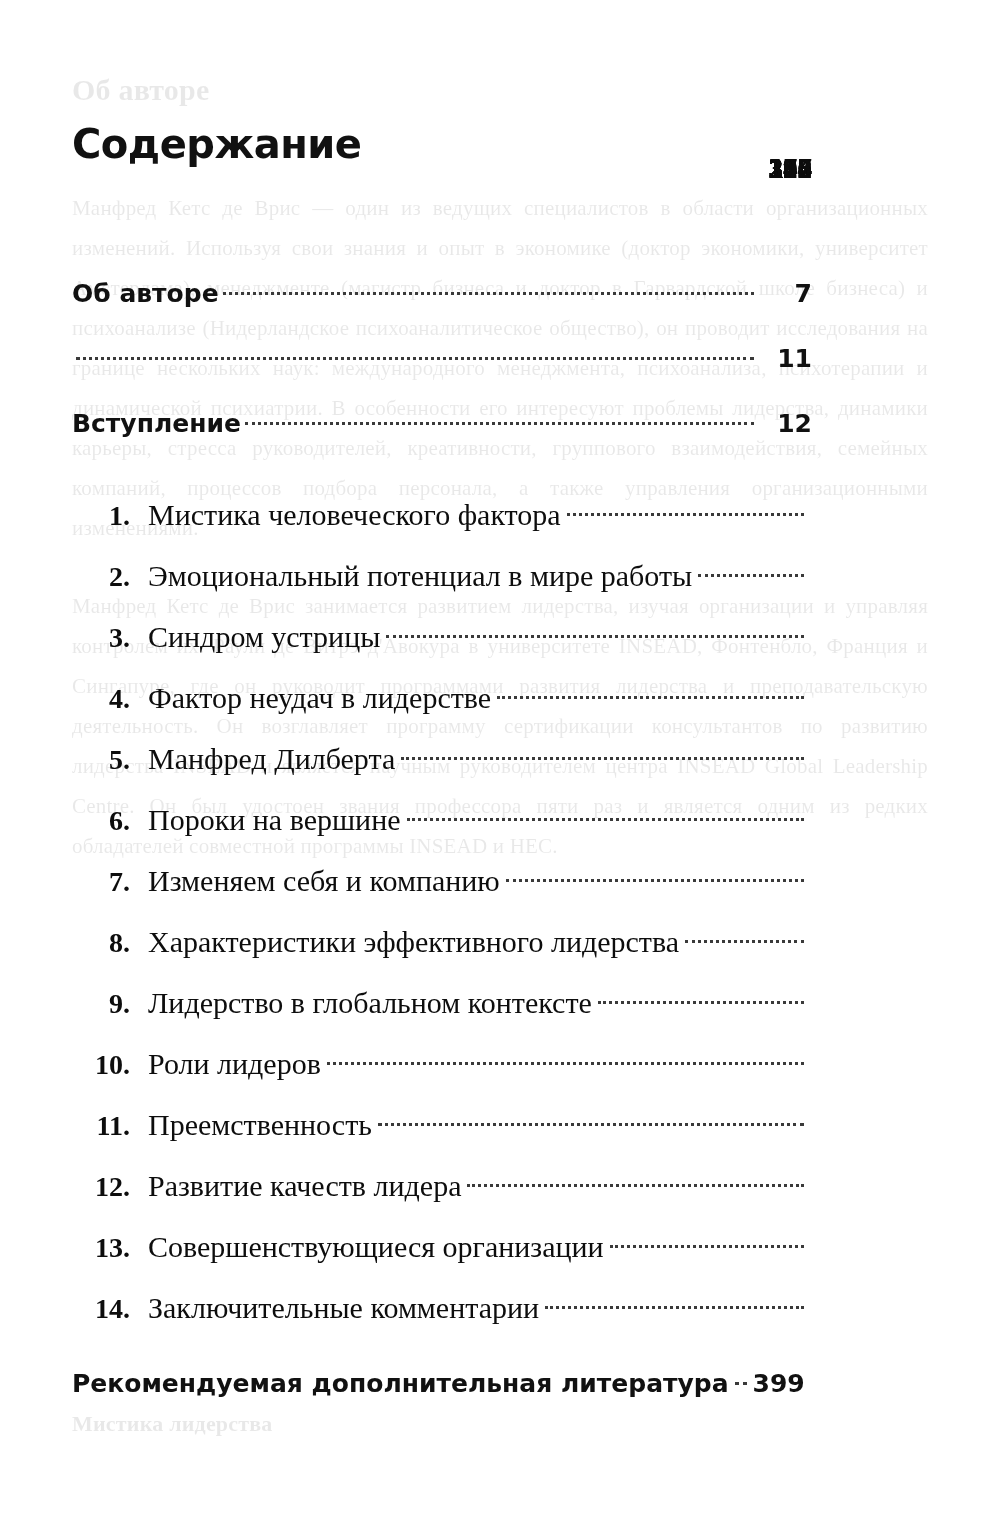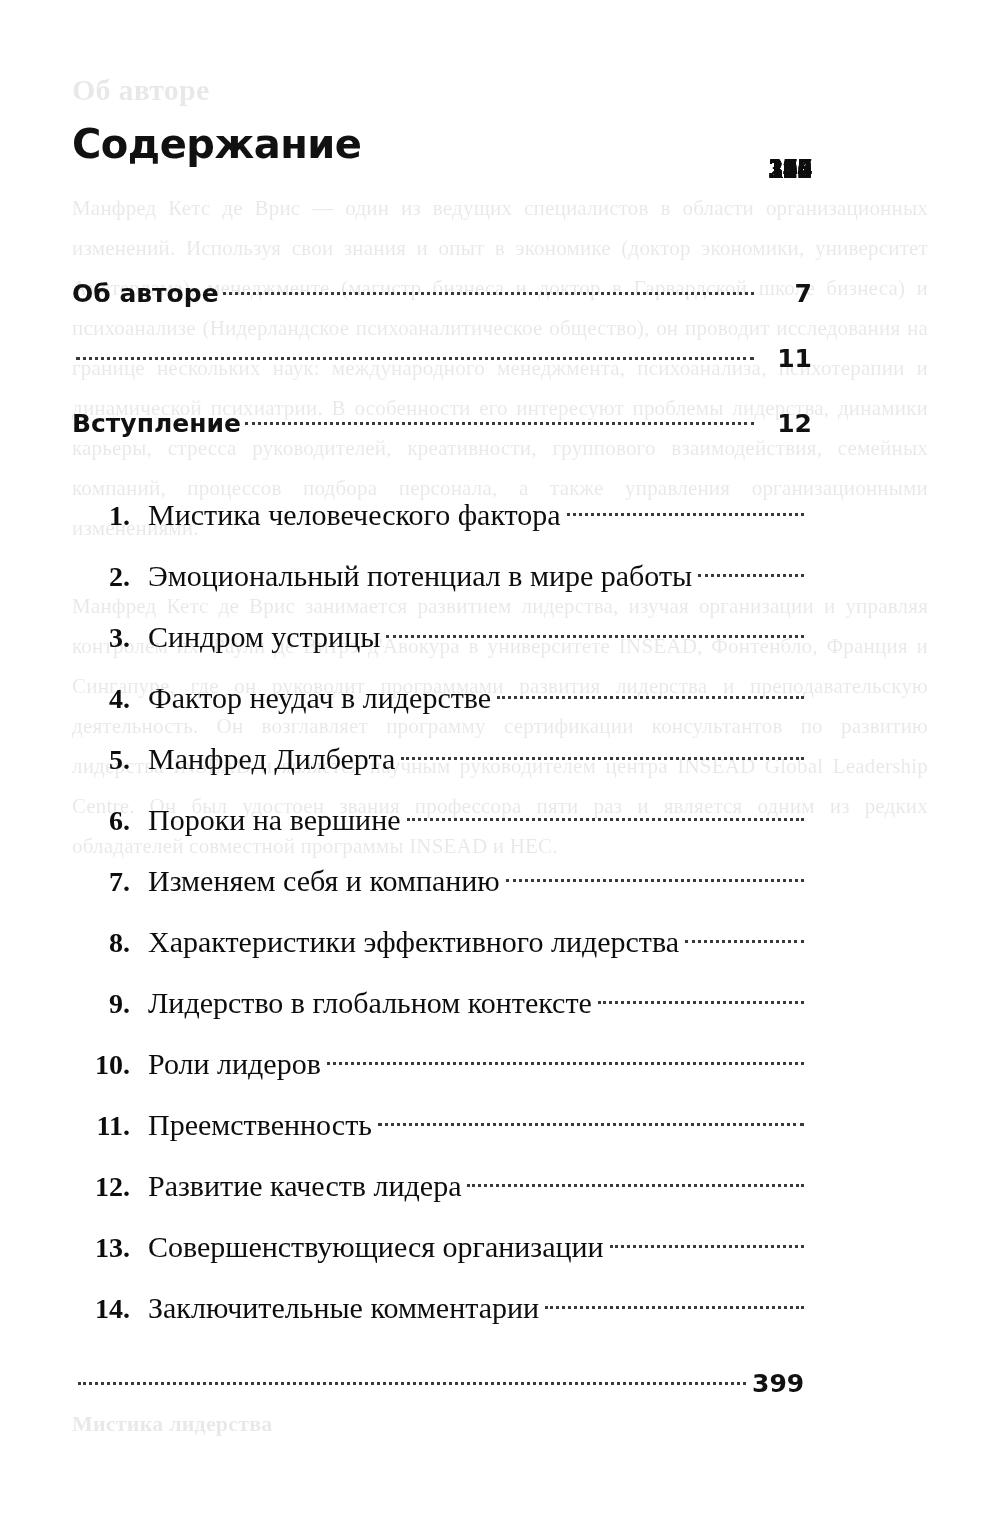--- a/index.html
+++ b/index.html
@@ -282,18 +282,19 @@
       <span class="num">14.</span>
       <span class="title">Заключительные комментарии</span>
       <span class="leader"></span>
       <span class="page">392</span>
     </div>
 
   </div>
 
   <div class="back-matter">
     <div class="back-row">
+      <span class="bl-label">Рекомендуемая дополнительная литература</span>
       <span class="leader"></span>
       <span class="bl-page">399</span>
     </div>
   </div>
 
 </div>
 
 </body></html>

